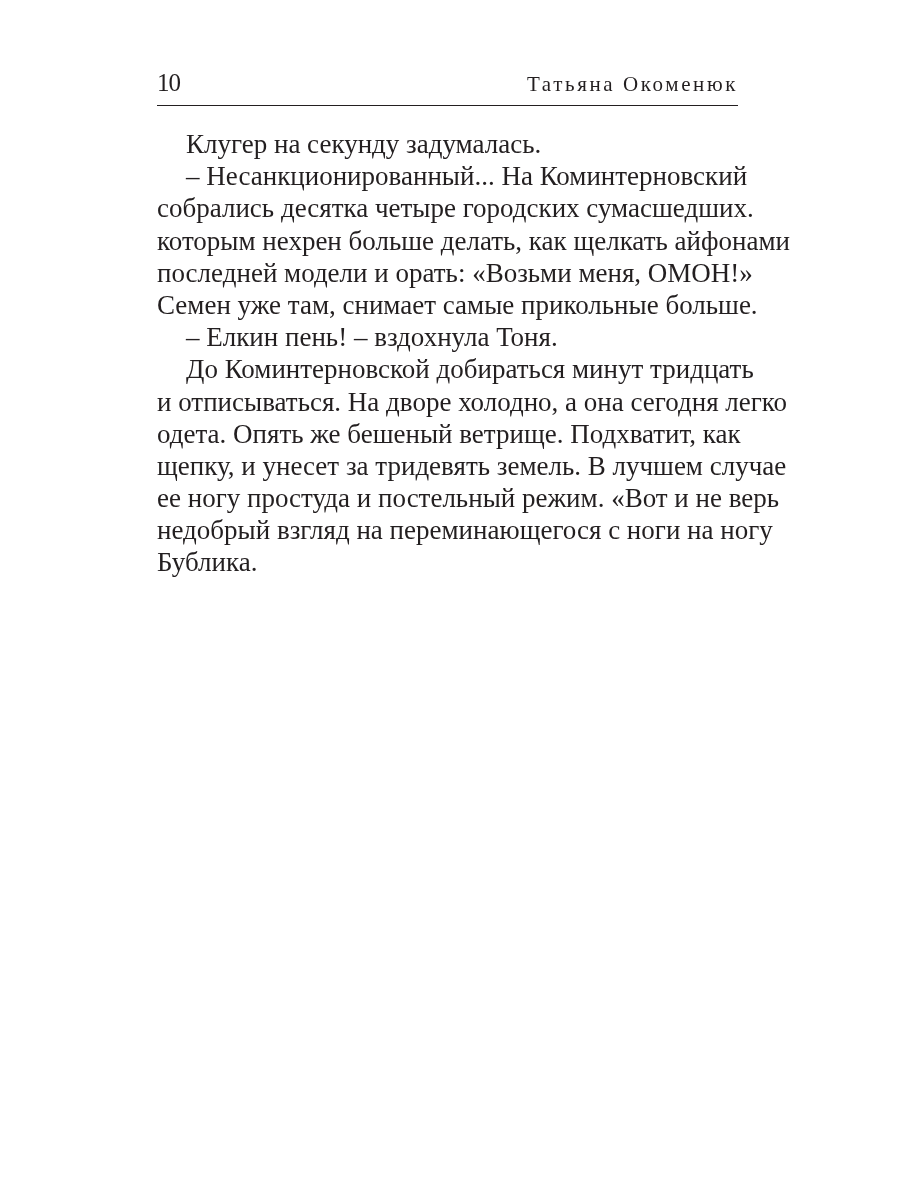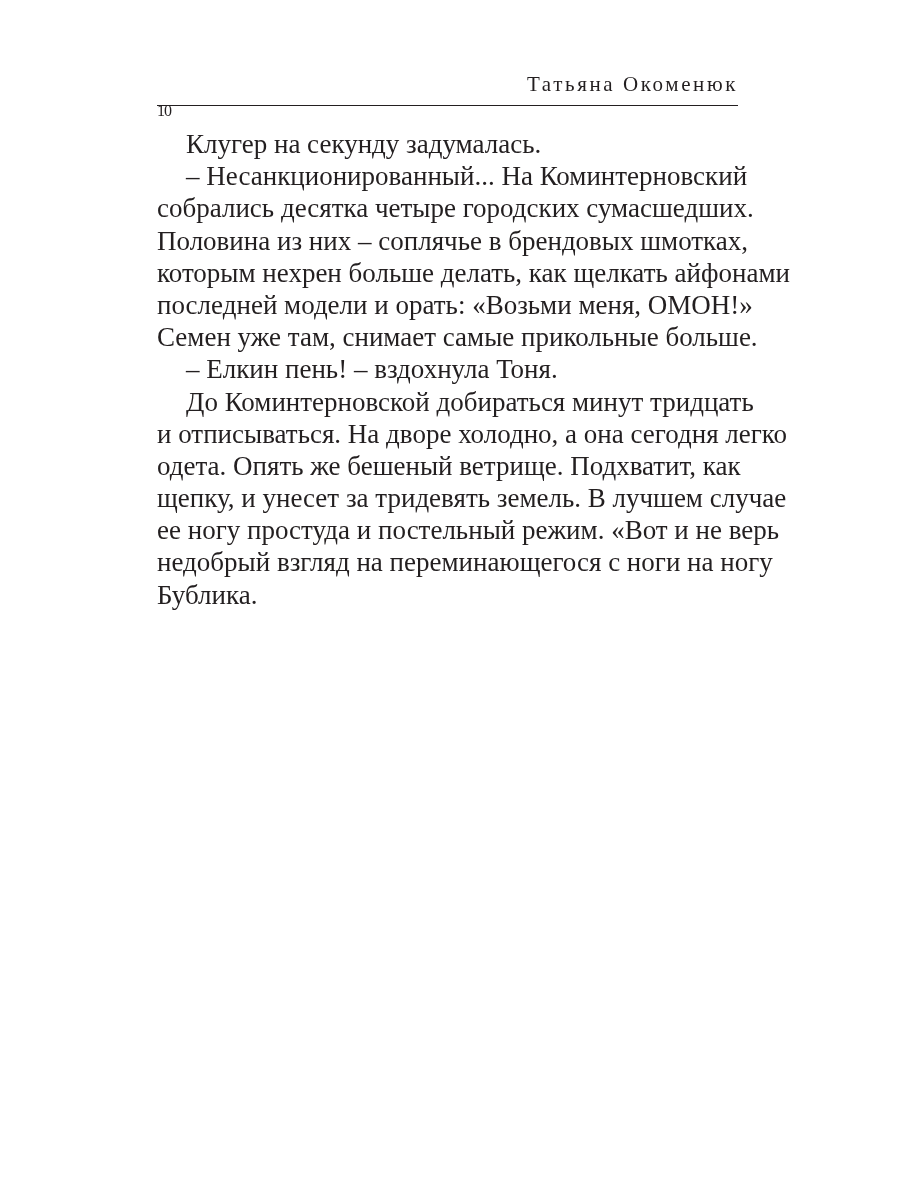--- a/index.html
+++ b/index.html
@@ -25,24 +25,23 @@
       position: absolute;
       left: 0;
       top: 66px;
       width: 581px;
       height: 40px;
     }
     .folio {
       position: absolute;
       left: 0;
       top: 0;
-      font-size: 16px;
+      font-size: 25px;
       line-height: 34px;
       letter-spacing: -1px;
-      margin-top: 28px;
     }
     .author {
       position: absolute;
       right: 0;
       top: 2px;
       font-size: 21px;
       line-height: 32px;
       letter-spacing: 2.6px;
     }
     .rule {
@@ -78,21 +77,20 @@
   <div class="running-head">
     <span class="folio">10</span>
     <span class="author">Татьяна Окоменюк</span>
   </div>
   <div class="rule"></div>
 
   <div class="body-text">
     <span class="line indent last">Клугер на секунду задумалась.</span>
     <span class="line indent">– Несанкционированный... На Коминтерновский</span>
     <span class="line">собрались десятка четыре городских сумасшедших.</span>
-    <span class="line">Половина из них – соплячье в брендовых шмотках,</span>
     <span class="line">которым нехрен больше делать, как щелкать айфонами</span>
     <span class="line">последней модели и орать: «Возьми меня, ОМОН!»</span>
     <span class="line last">Семен уже там, снимает самые прикольные больше.</span>
     <span class="line indent last">– Елкин пень! – вздохнула Тоня.</span>
     <span class="line indent">До Коминтерновской добираться минут тридцать</span>
     <span class="line">и отписываться. На дворе холодно, а она сегодня легко</span>
     <span class="line">одета. Опять же бешеный ветрище. Подхватит, как</span>
     <span class="line">щепку, и унесет за тридевять земель. В лучшем случае</span>
     <span class="line">ее ногу простуда и постельный режим. «Вот и не верь</span>
     <span class="line">недобрый взгляд на переминающегося с ноги на ногу</span>

